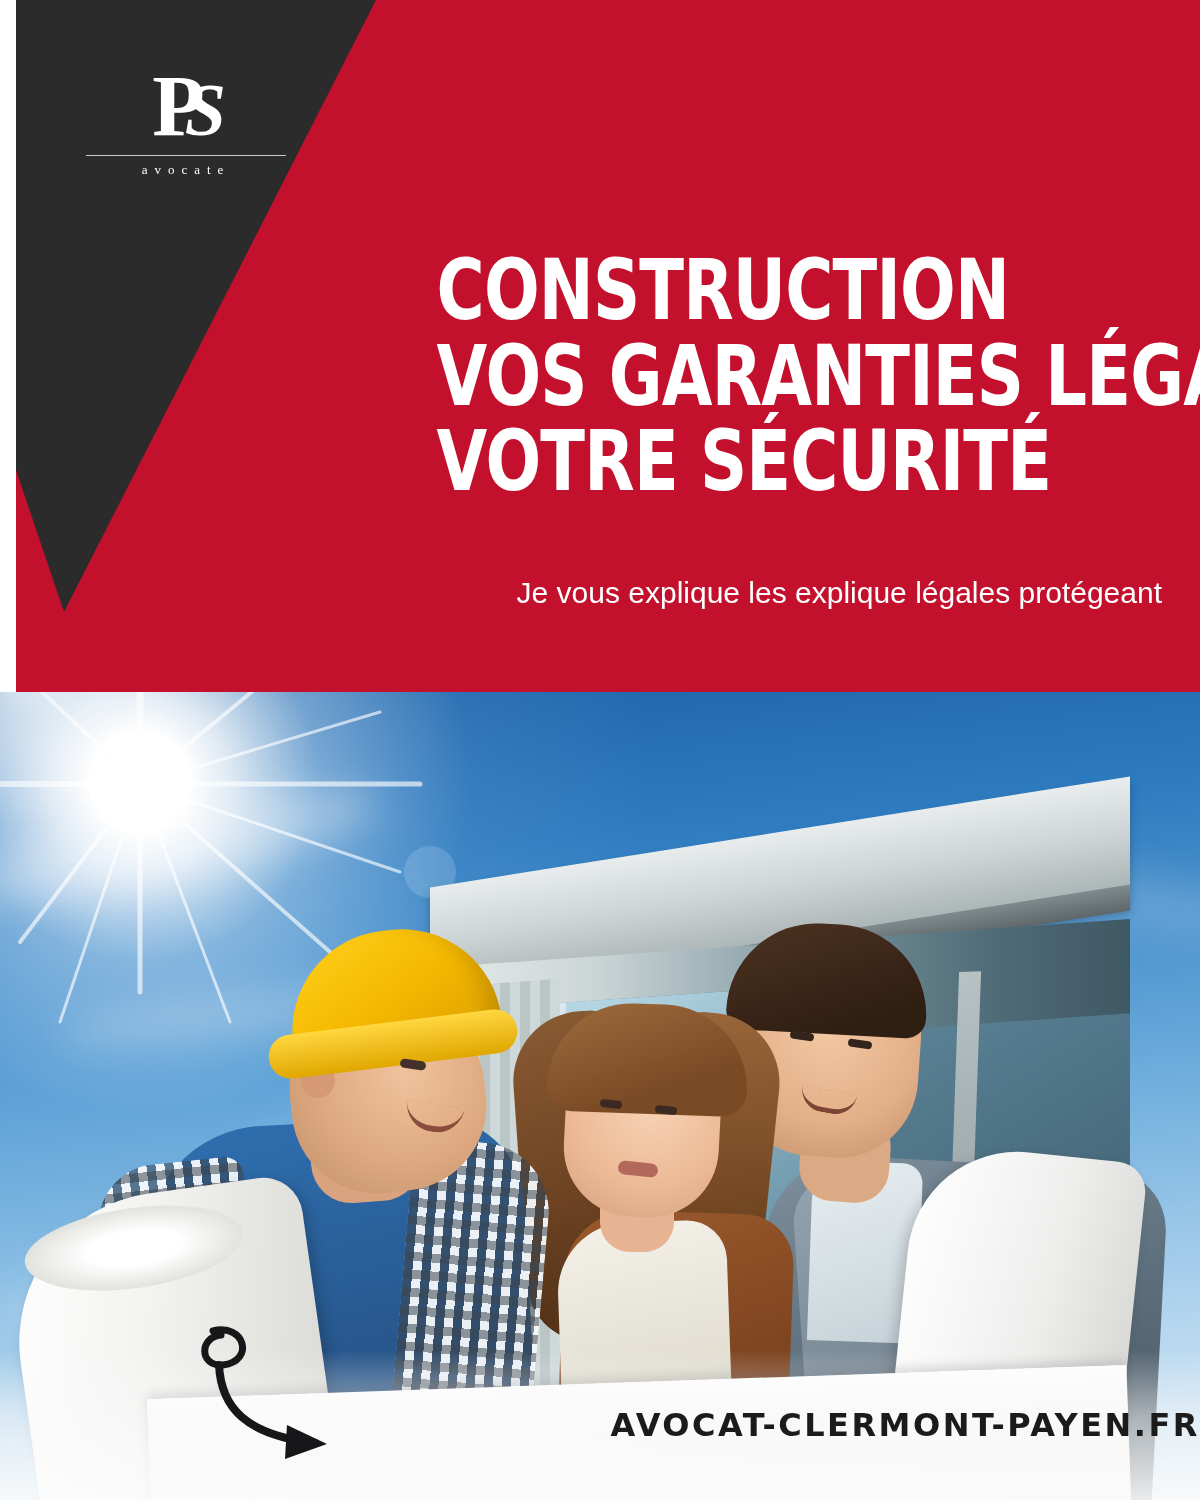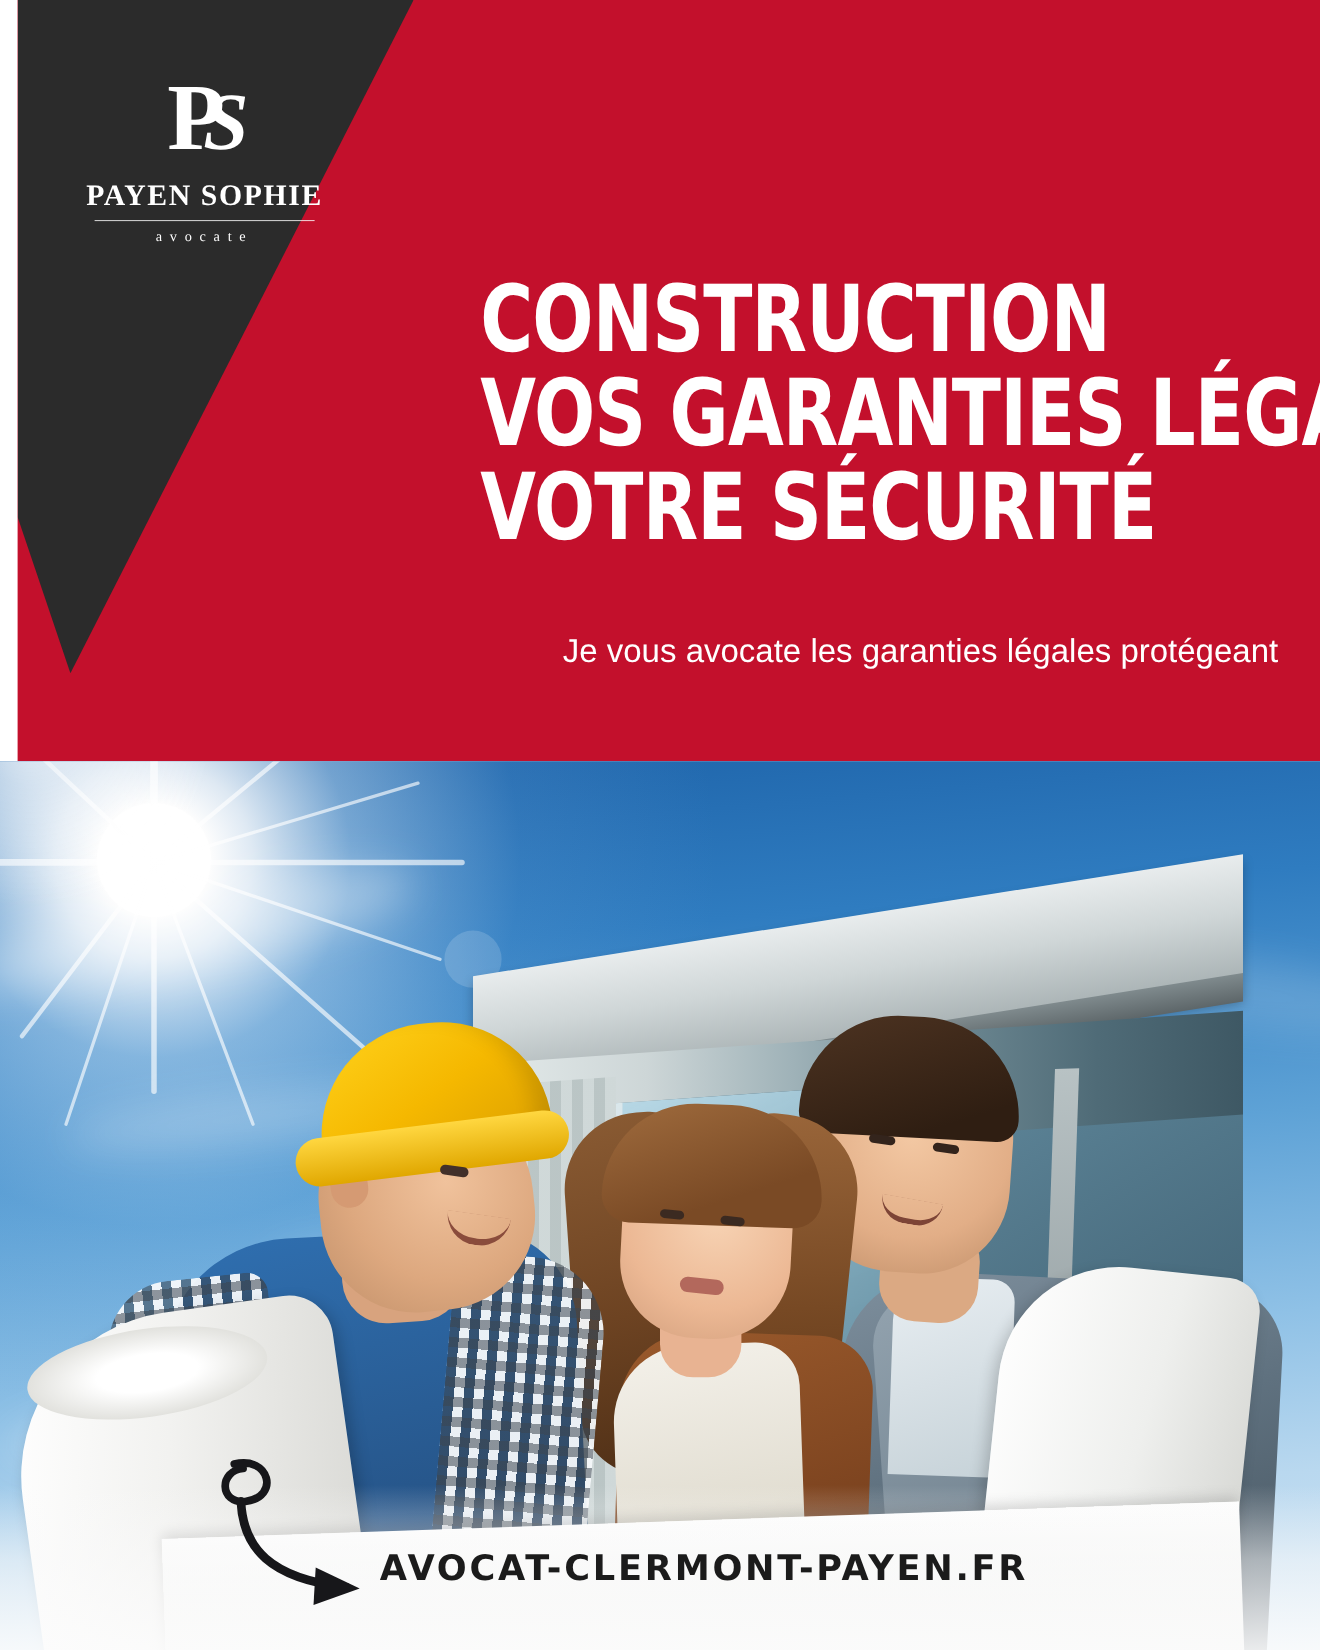--- a/index.html
+++ b/index.html
@@ -440,21 +440,21 @@
   }
 
   
   .url-bar {
     position: absolute;
     left: 0; bottom: 0; width: 1200px; height: 130px;
   }
   .url-text {
     position: absolute;
     left: 0; top: 36px; width: 1200px;
-    text-align: center;
+    text-align: right;
     font-family: "DejaVu Sans", sans-serif;
     font-weight: 700;
     font-size: 32px;
     letter-spacing: 2.5px;
     color: #1b1b1b;
     text-transform: uppercase;
     padding-left: 80px;
     box-sizing: border-box;
   }
   .arrow-doodle {
@@ -470,33 +470,32 @@
 
 <div class="poster">
 
   <div class="header">
     <div class="header-shape"></div>
 
     <div class="logo">
       <div class="logo-mark">
         <span>P</span><span class="mark-s">S</span>
       </div>
-      <div class="logo-name">PAYEN SOPHIE</div>
       <div class="logo-rule"></div>
       <div class="logo-sub">avocate</div>
     </div>
 
     <div class="headline">
       <div class="headline-line">CONSTRUCTION</div>
       <div class="headline-line">VOS GARANTIES LÉGALES</div>
       <div class="headline-line">VOTRE SÉCURITÉ</div>
     </div>
 
     <div class="subhead">
-      <div>Je vous avocate les garanties légales protégeant</div>
+      <div>Je vous explique les explique légales protégeant</div>
     </div>
   </div>
 
   <div class="photo">
 
     <svg class="sun-rays" viewBox="0 0 640 520">
       <defs>
         <radialGradient id="sunGlow" cx="22%" cy="18%" r="42%">
           <stop offset="0%" stop-color="#ffffff" stop-opacity="1"></stop>
           <stop offset="35%" stop-color="#ffffff" stop-opacity="0.55"></stop>

